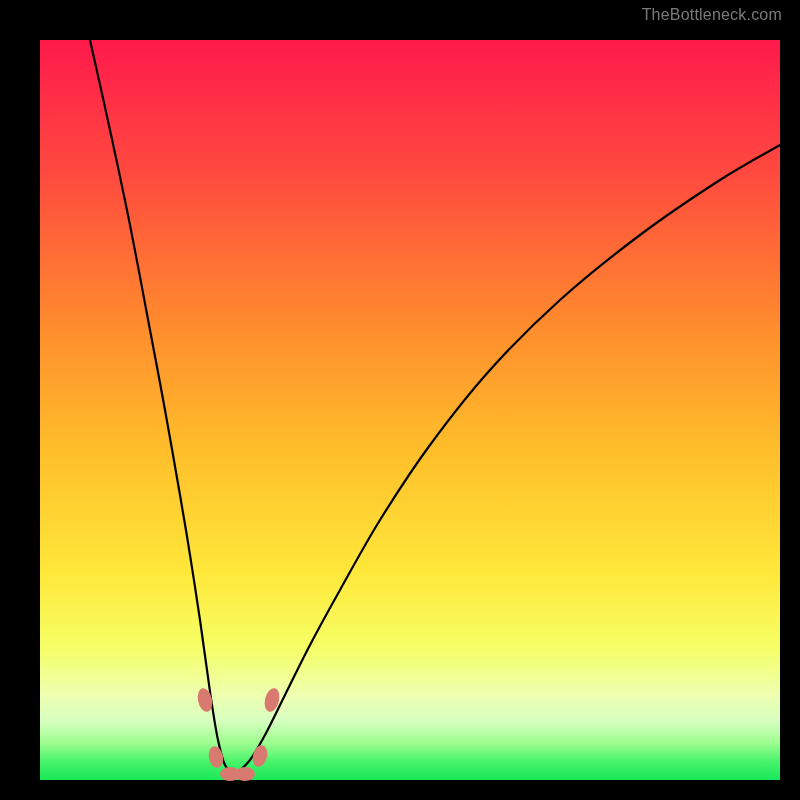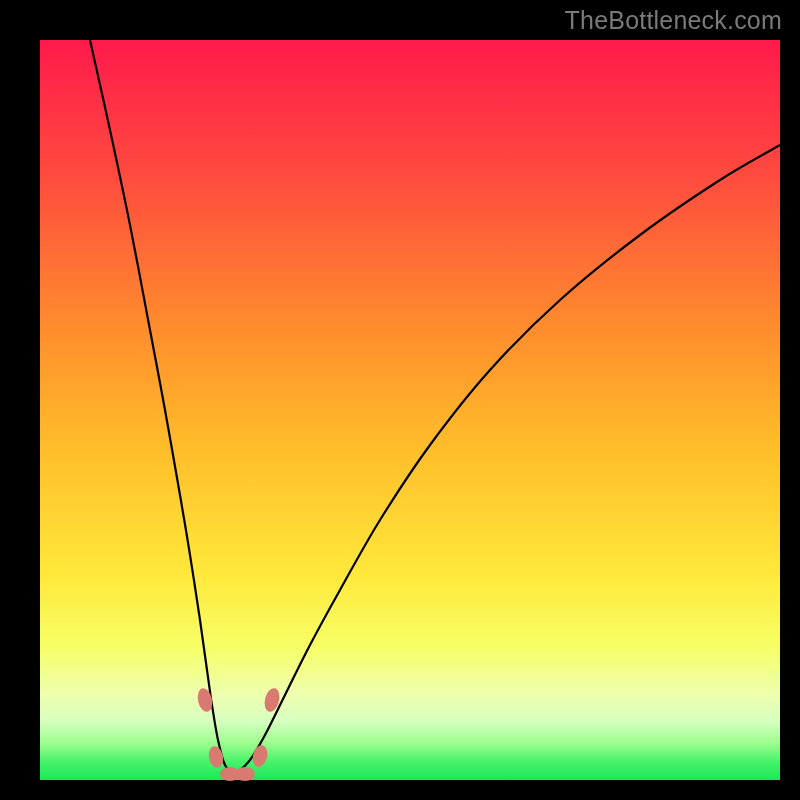--- a/index.html
+++ b/index.html
@@ -32,21 +32,21 @@
     left: 0;
     top: 0;
     width: 100%;
     height: 100%;
   }
   .watermark {
     position: absolute;
     top: 6px;
     right: 18px;
     color: #7a7a7a;
-    font-size: 25px;
+    font-size: 16px;
     font-weight: 500;
     letter-spacing: 0.2px;
     user-select: none;
   }
   svg.curves {
     position: absolute;
     left: 0;
     top: 0;
     width: 100%;
     height: 100%;

